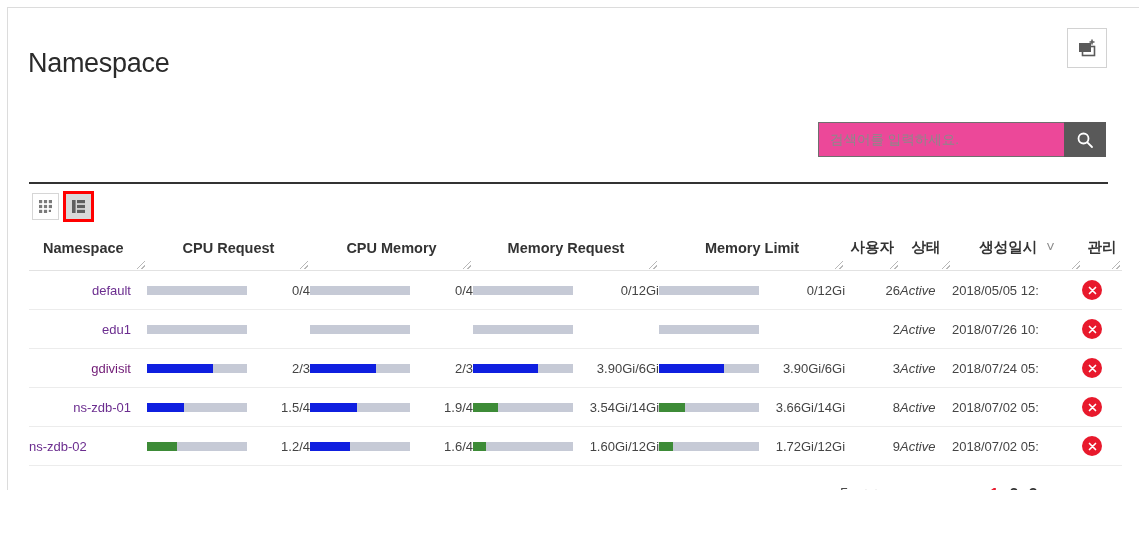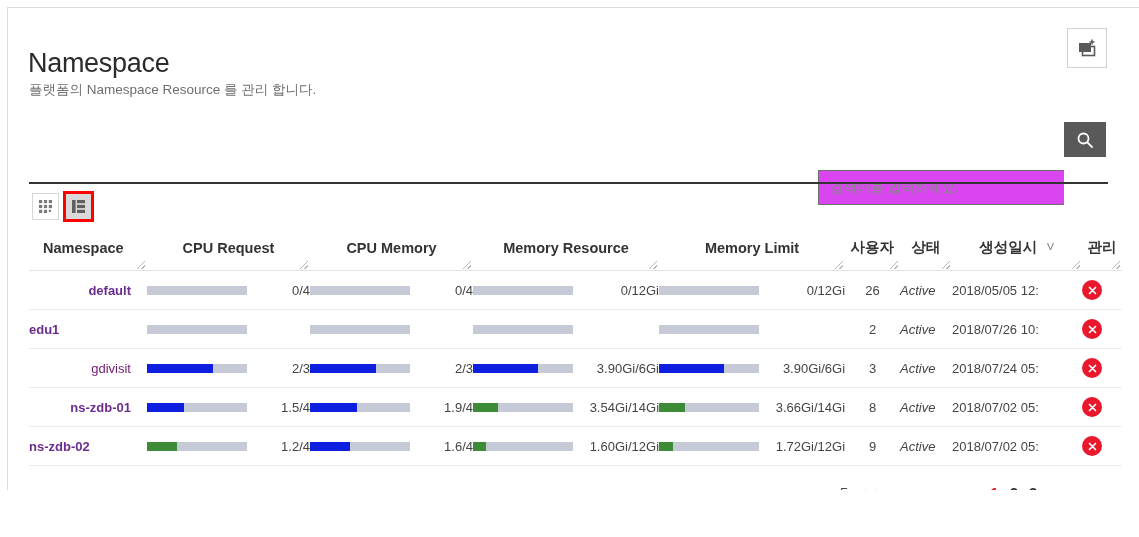--- a/index.html
+++ b/index.html
@@ -43,21 +43,21 @@
   .search-wrap {
     position: absolute; left: 818px; top: 122px;
     width: 288px; height: 35px;
     display: flex;
   }
   .search-input {
     flex: 1; height: 35px;
     border: 1px solid #6f6f6f; border-right: none;
     padding: 12px 11px; font-size: 13.5px; color: #333;
     font-family: "Liberation Sans", sans-serif;
-    outline: none; background: #d946ef; margin-top: 48px;
+    outline: none; background: #ec4899;
   }
   .search-input::placeholder { color: #8a8a8a; }
   .search-btn {
     width: 42px; height: 35px;
     background: #595959; border: 1px solid #595959;
     display: flex; align-items: center; justify-content: center;
     cursor: pointer;
   }
   
   .table-top-rule {
@@ -101,31 +101,31 @@
   }
   .resize-h {
     position: absolute; right: 2px; bottom: 1px;
     width: 8px; height: 8px;
     background:
       linear-gradient(135deg, transparent 0 44%, #b8b8b8 44% 56%, transparent 56% 100%),
       linear-gradient(135deg, transparent 0 72%, #b8b8b8 72% 84%, transparent 84% 100%);
     cursor: col-resize;
   }
   .ns-link { color: #701a75; text-decoration: none; font-size: 13px; cursor: pointer; }
-  .ns-link.visited { color: #6b2d8f; font-weight: bold; }
+  .ns-link.visited { color: #6b2d8f; }
   .bar {
     height: 9px; background: #c6cad6; position: relative; overflow: hidden;
   }
   .bar > i { display: block; height: 100%; }
   .bar-label {
     font-size: 10.5px; color: #5b5b5b; text-align: right;
     padding-right: 2px;
     margin-top: 12px;
   }
-  .num-cell { text-align: center; font-size: 14px; color: #333; padding-right: 6px; }
+  .num-cell { text-align: right; font-size: 14px; color: #333; padding-right: 6px; }
   .status-cell { text-align: left; font-size: 14px; color: #333; font-style: italic; }
   .date-cell { font-size: 14px; color: #333; overflow: hidden; }
   .del-btn {
     width: 20px; height: 20px; border-radius: 50%;
     background: #e8192c; border: none;
     color: #fff; font-size: 12px; line-height: 20px;
     display: flex; align-items: center; justify-content: center;
     cursor: pointer; padding: 0;
   }
   .footer-count {
@@ -147,21 +147,20 @@
   .pg.num.active { color: #e8192c; }
   .chev { display: inline-block; }
 </style>
 </head>
 <body>
 
 <div class="screen">
   <div class="card"></div>
 
   <h1 class="page-title">Namespace</h1>
-  <div class="page-desc">플랫폼의 Namespace Resource 를 관리 합니다.</div>
 
   <div class="new-btn">
     <svg width="22" height="22" viewBox="0 0 22 22">
       <rect x="3" y="6" width="12" height="9" fill="#5a5a5a"></rect>
       <rect x="6.5" y="9.5" width="12" height="9" fill="none" stroke="#5a5a5a" stroke-width="1.6"></rect>
       <path d="M16 2.5 v5 M13.5 5 h5" stroke="#5a5a5a" stroke-width="1.5" fill="none"></path>
     </svg>
   </div>
 
   <div class="search-wrap">
@@ -228,21 +227,21 @@
         </th>
         <th colspan="2">
           <span>CPU Request</span>
           <span class="resize-h"></span>
         </th>
         <th colspan="2">
           <span>CPU Memory</span>
           <span class="resize-h"></span>
         </th>
         <th colspan="2">
-          <span>Memory Resource</span>
+          <span>Memory Request</span>
           <span class="resize-h"></span>
         </th>
         <th colspan="2">
           <span>Memory Limit</span>
           <span class="resize-h"></span>
         </th>
         <th style="text-align:right;padding-right:6px">
           <span>사용자</span>
           <span class="resize-h"></span>
         </th>
@@ -293,21 +292,21 @@
           <td class="date-cell">2018/05/05 12:</td>
           <td>
             <button class="del-btn">
               <svg width="9" height="9" viewBox="0 0 9 9">
                 <path d="M1.5 1.5 L7.5 7.5 M7.5 1.5 L1.5 7.5" stroke="#fff" stroke-width="1.7" stroke-linecap="round"></path>
               </svg>
             </button>
           </td>
         </tr>
         <tr>
-          <td style="padding-right:16px"><a class="ns-link visited">edu1</a></td>
+          <td style="text-align:right;padding-right:16px"><a class="ns-link visited">edu1</a></td>
           <td>
             <div class="bar" style="width:100px">
               <i style="width:0%;background:#c6cad6"></i>
             </div>
           </td>
           <td class="bar-label"></td>
           <td>
             <div class="bar" style="width:100px">
               <i style="width:0%;background:#c6cad6"></i>
             </div>

